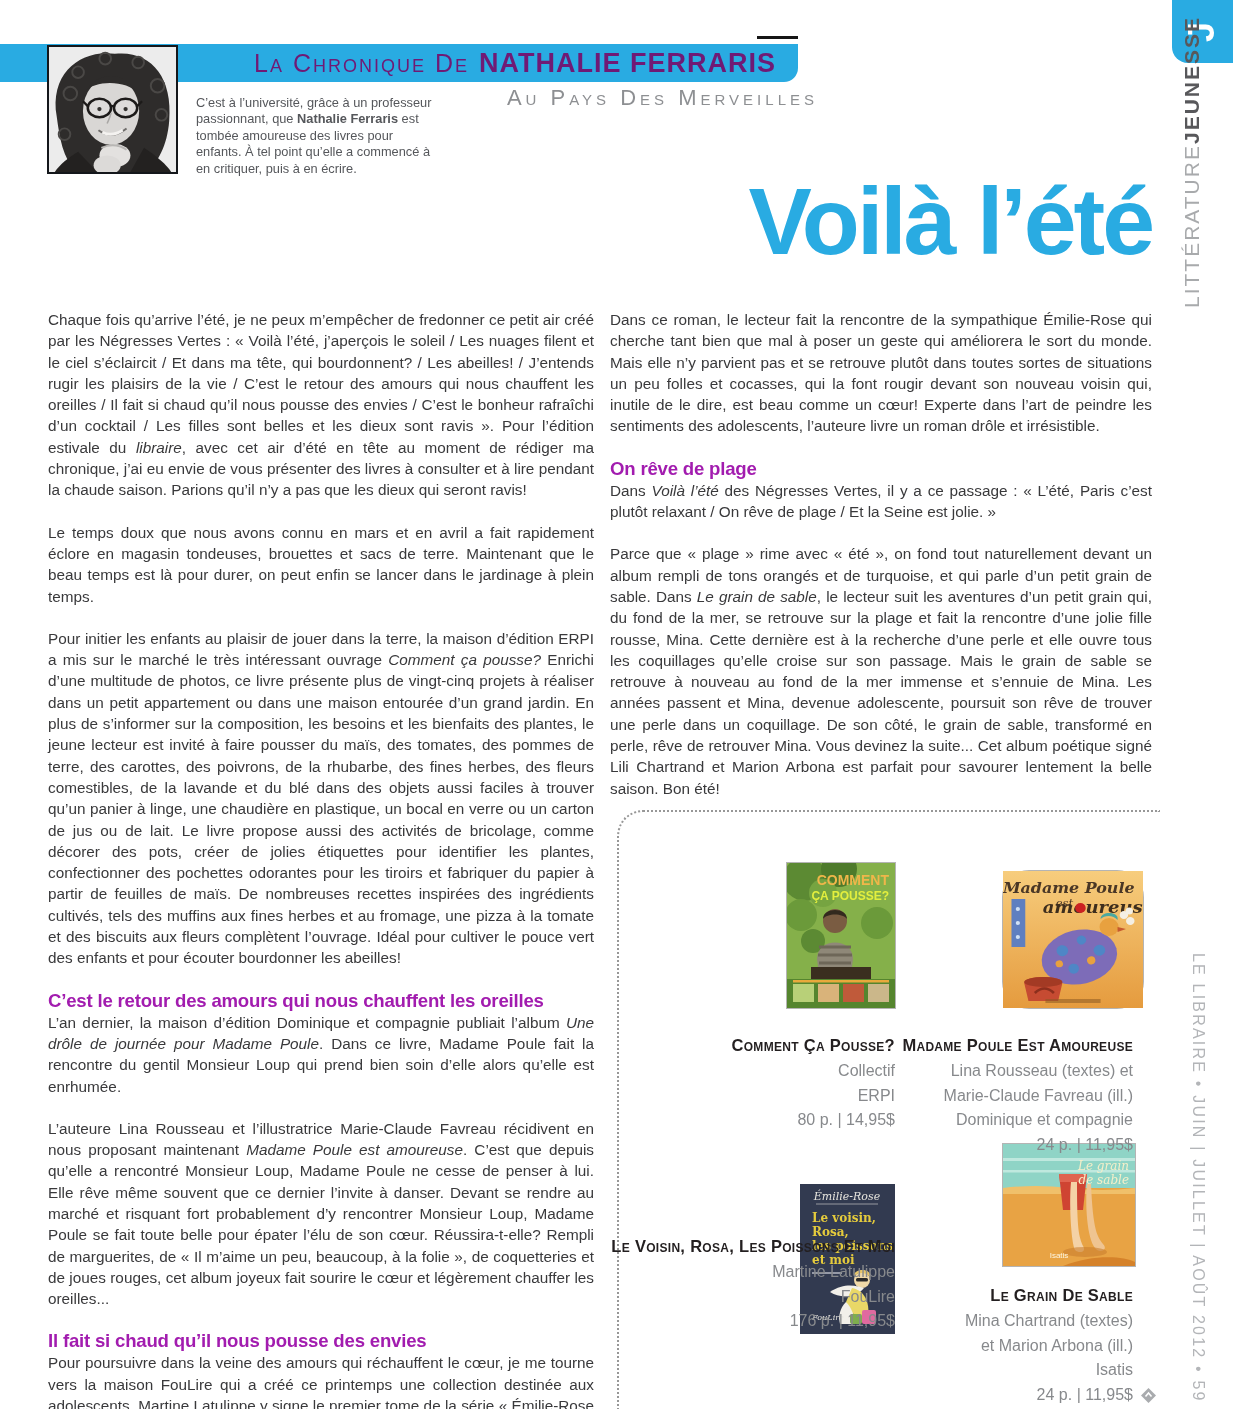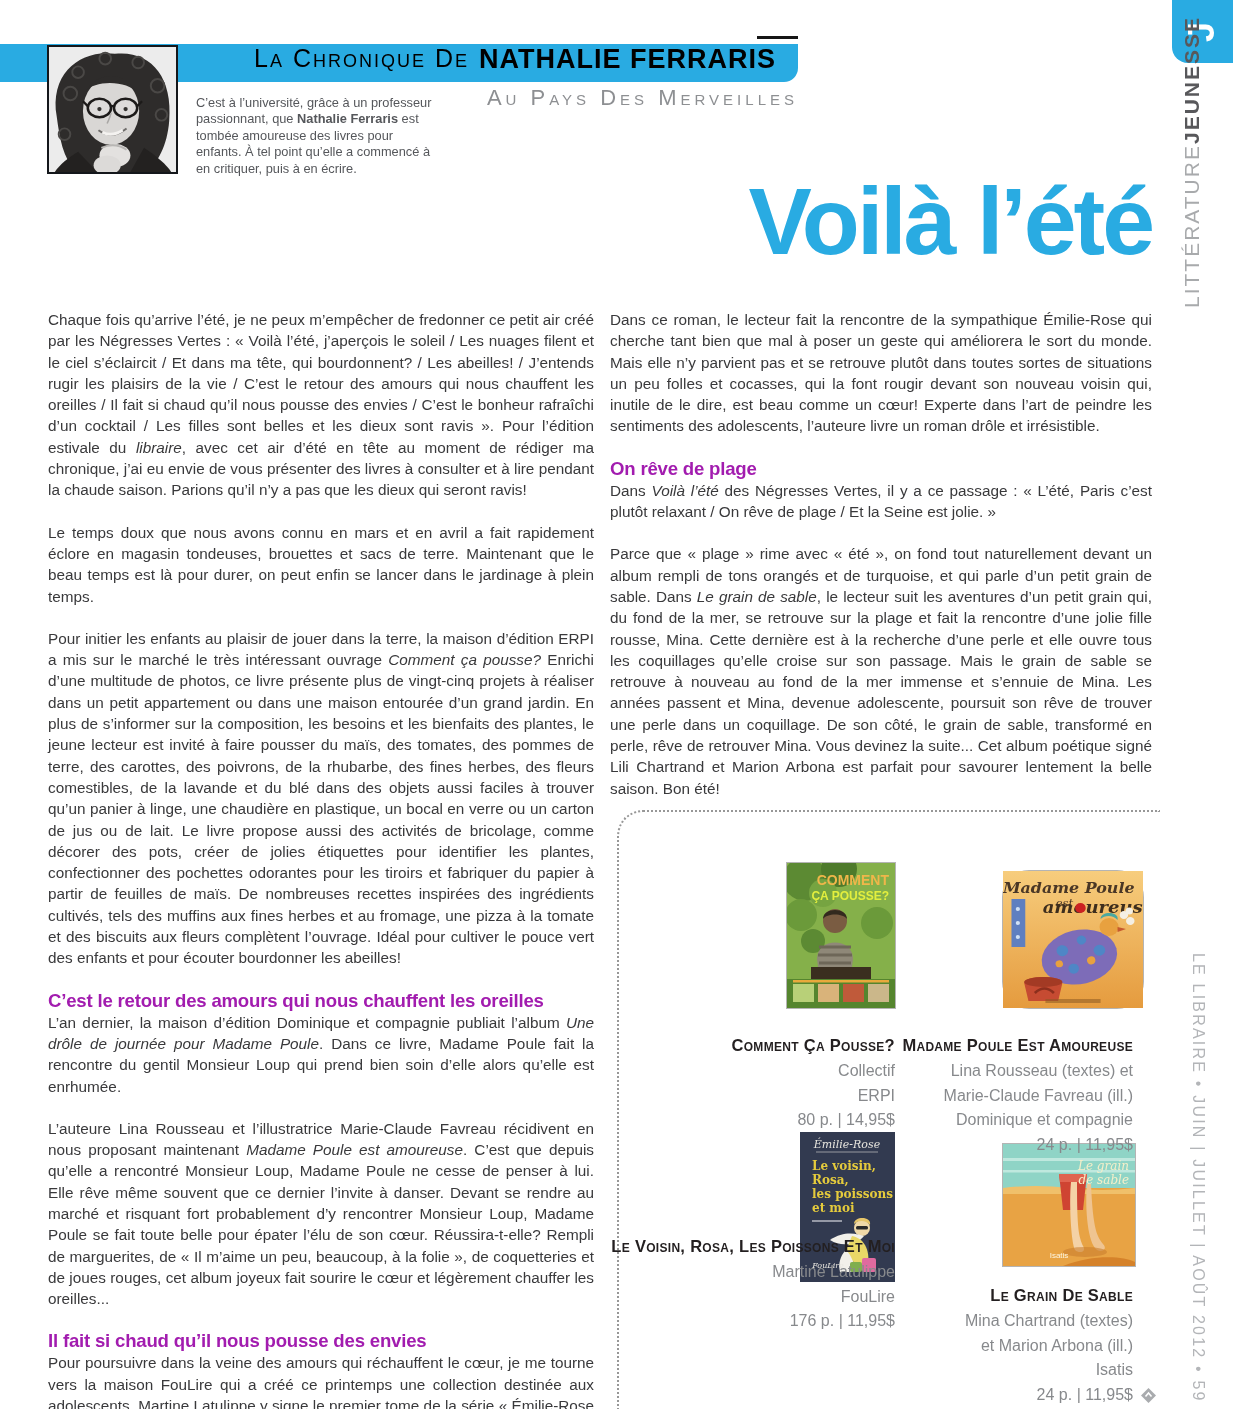--- a/index.html
+++ b/index.html
@@ -1,27 +1,27 @@
 <!DOCTYPE html>
 <html><head>
 <meta charset="utf-8">
 <style>
   html,body{margin:0;padding:0;background:#ffffff;}
   #page{position:relative;width:1233px;height:1409px;background:#fff;overflow:hidden;
         font-family:"Liberation Sans",sans-serif;color:#3a3a3c;}
 
   
   .banner{position:absolute;left:0;top:44px;width:798px;height:38px;background:#29abe2;
-          border-radius:0 0 14px 0;display:flex;align-items:flex-start;justify-content:flex-end;
-          padding-right:22px;box-sizing:border-box;color:#000000;white-space:nowrap;}
+          border-radius:0 0 14px 0;display:flex;align-items:center;justify-content:flex-end;
+          padding-right:22px;box-sizing:border-box;color:#701a75;white-space:nowrap;}
   .banner .prefix{font-variant:small-caps;font-size:25px;letter-spacing:2px;font-weight:400;margin-right:10px;}
   .banner .name{font-size:27px;font-weight:800;letter-spacing:1px;}
   .banner-mark{position:absolute;left:757px;top:36px;width:41px;height:3px;background:#161616;}
   .subtitle{position:absolute;top:85px;left:0;width:798px;text-align:right;font-variant:small-caps;
-            font-size:22px;letter-spacing:4px;color:#8d8f92;}
+            font-size:22px;letter-spacing:4px;color:#8d8f92;padding-left:20px;}
   .photo{position:absolute;left:47px;top:45px;width:131px;height:129px;border:2px solid #14171b;
          box-sizing:border-box;background:#e9e9e9;}
   .photo svg{display:block;width:100%;height:100%;}
   .bio{position:absolute;left:196px;top:95px;width:238px;font-size:12.8px;line-height:16.4px;color:#55575b;}
   .article-title{position:absolute;left:600px;top:172px;width:552px;text-align:right;
                  font-size:95px;line-height:1.05;font-weight:bold;letter-spacing:-3px;color:#29abe2;}
 
   
   .tab{position:absolute;left:1172px;top:0;width:61px;height:63px;background:#29abe2;
        border-radius:0 0 0 16px;display:flex;align-items:center;justify-content:center;}
@@ -41,21 +41,21 @@
   .col h3{margin:0 0 1px 0;font-size:18.6px;line-height:21px;color:#a21caf;letter-spacing:-0.2px;}
   .col em{font-style:italic;}
 
   
   .panel{position:absolute;left:617px;top:810px;width:541px;height:599px;
          border-top:2px dotted #979797;border-left:2px dotted #979797;border-radius:26px 0 0 0;}
   .cover{position:absolute;box-shadow:0 0 0 1px rgba(40,40,40,.35);}
   .cover svg{display:block;width:100%;height:100%;}
   .cover-1{left:787px;top:863px;width:108px;height:145px;}
   .cover-2{left:1003px;top:871px;width:140px;height:137px;border-radius:26px;}
-  .cover-3{left:800px;top:1132px;width:95px;height:150px;box-shadow:none;}
+  .cover-3{left:800px;top:1184px;width:95px;height:150px;box-shadow:none;}
   .cover-4{left:1003px;top:1144px;width:132px;height:122px;}
   .caption{position:absolute;text-align:right;color:#87898c;font-size:16px;line-height:24.5px;}
   .cap-1{right:338px;top:1034px;width:270px;}
   .cap-2{right:100px;top:1034px;width:270px;}
   .cap-3{right:338px;top:1235px;width:300px;}
   .cap-4{right:100px;top:1284px;width:270px;}
   .bk-title{font-variant:small-caps;font-weight:bold;font-size:16.5px;color:#231f20;letter-spacing:.3px;
             line-height:22px;margin-bottom:3px;}
   .price-line{position:relative;display:block;}
   .diamond{position:absolute;right:-24px;bottom:3px;width:17px;height:17px;}

